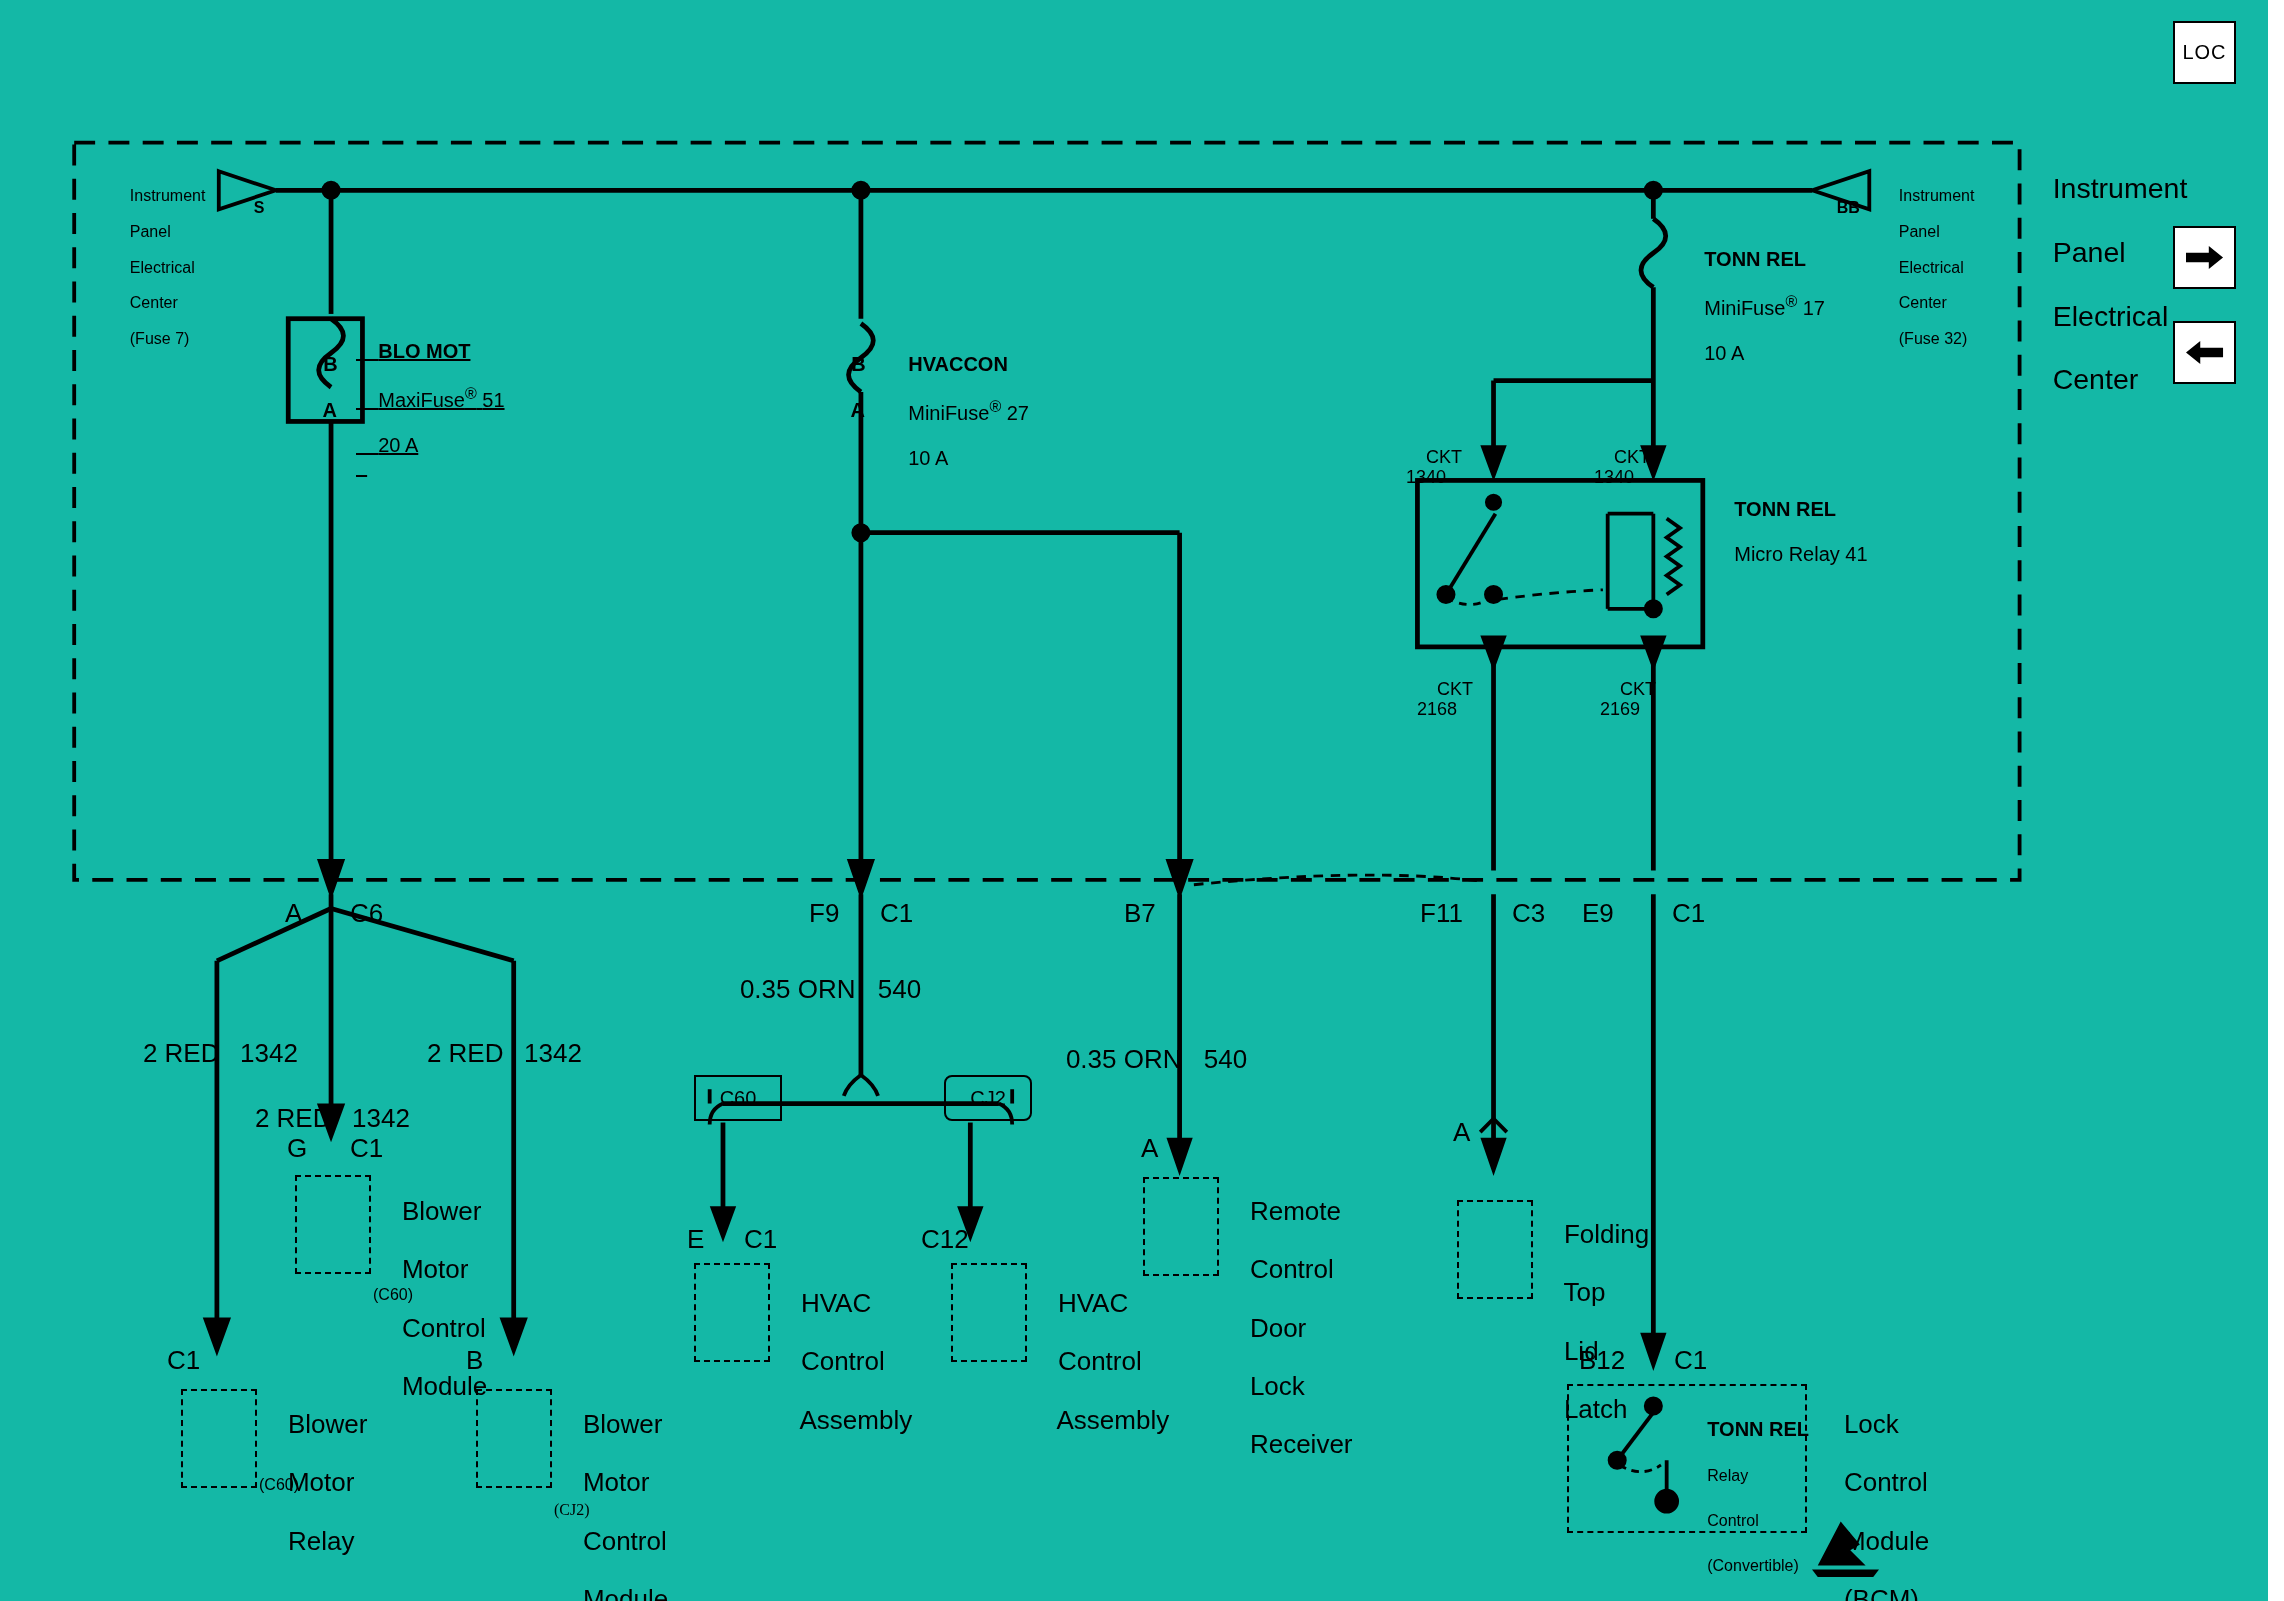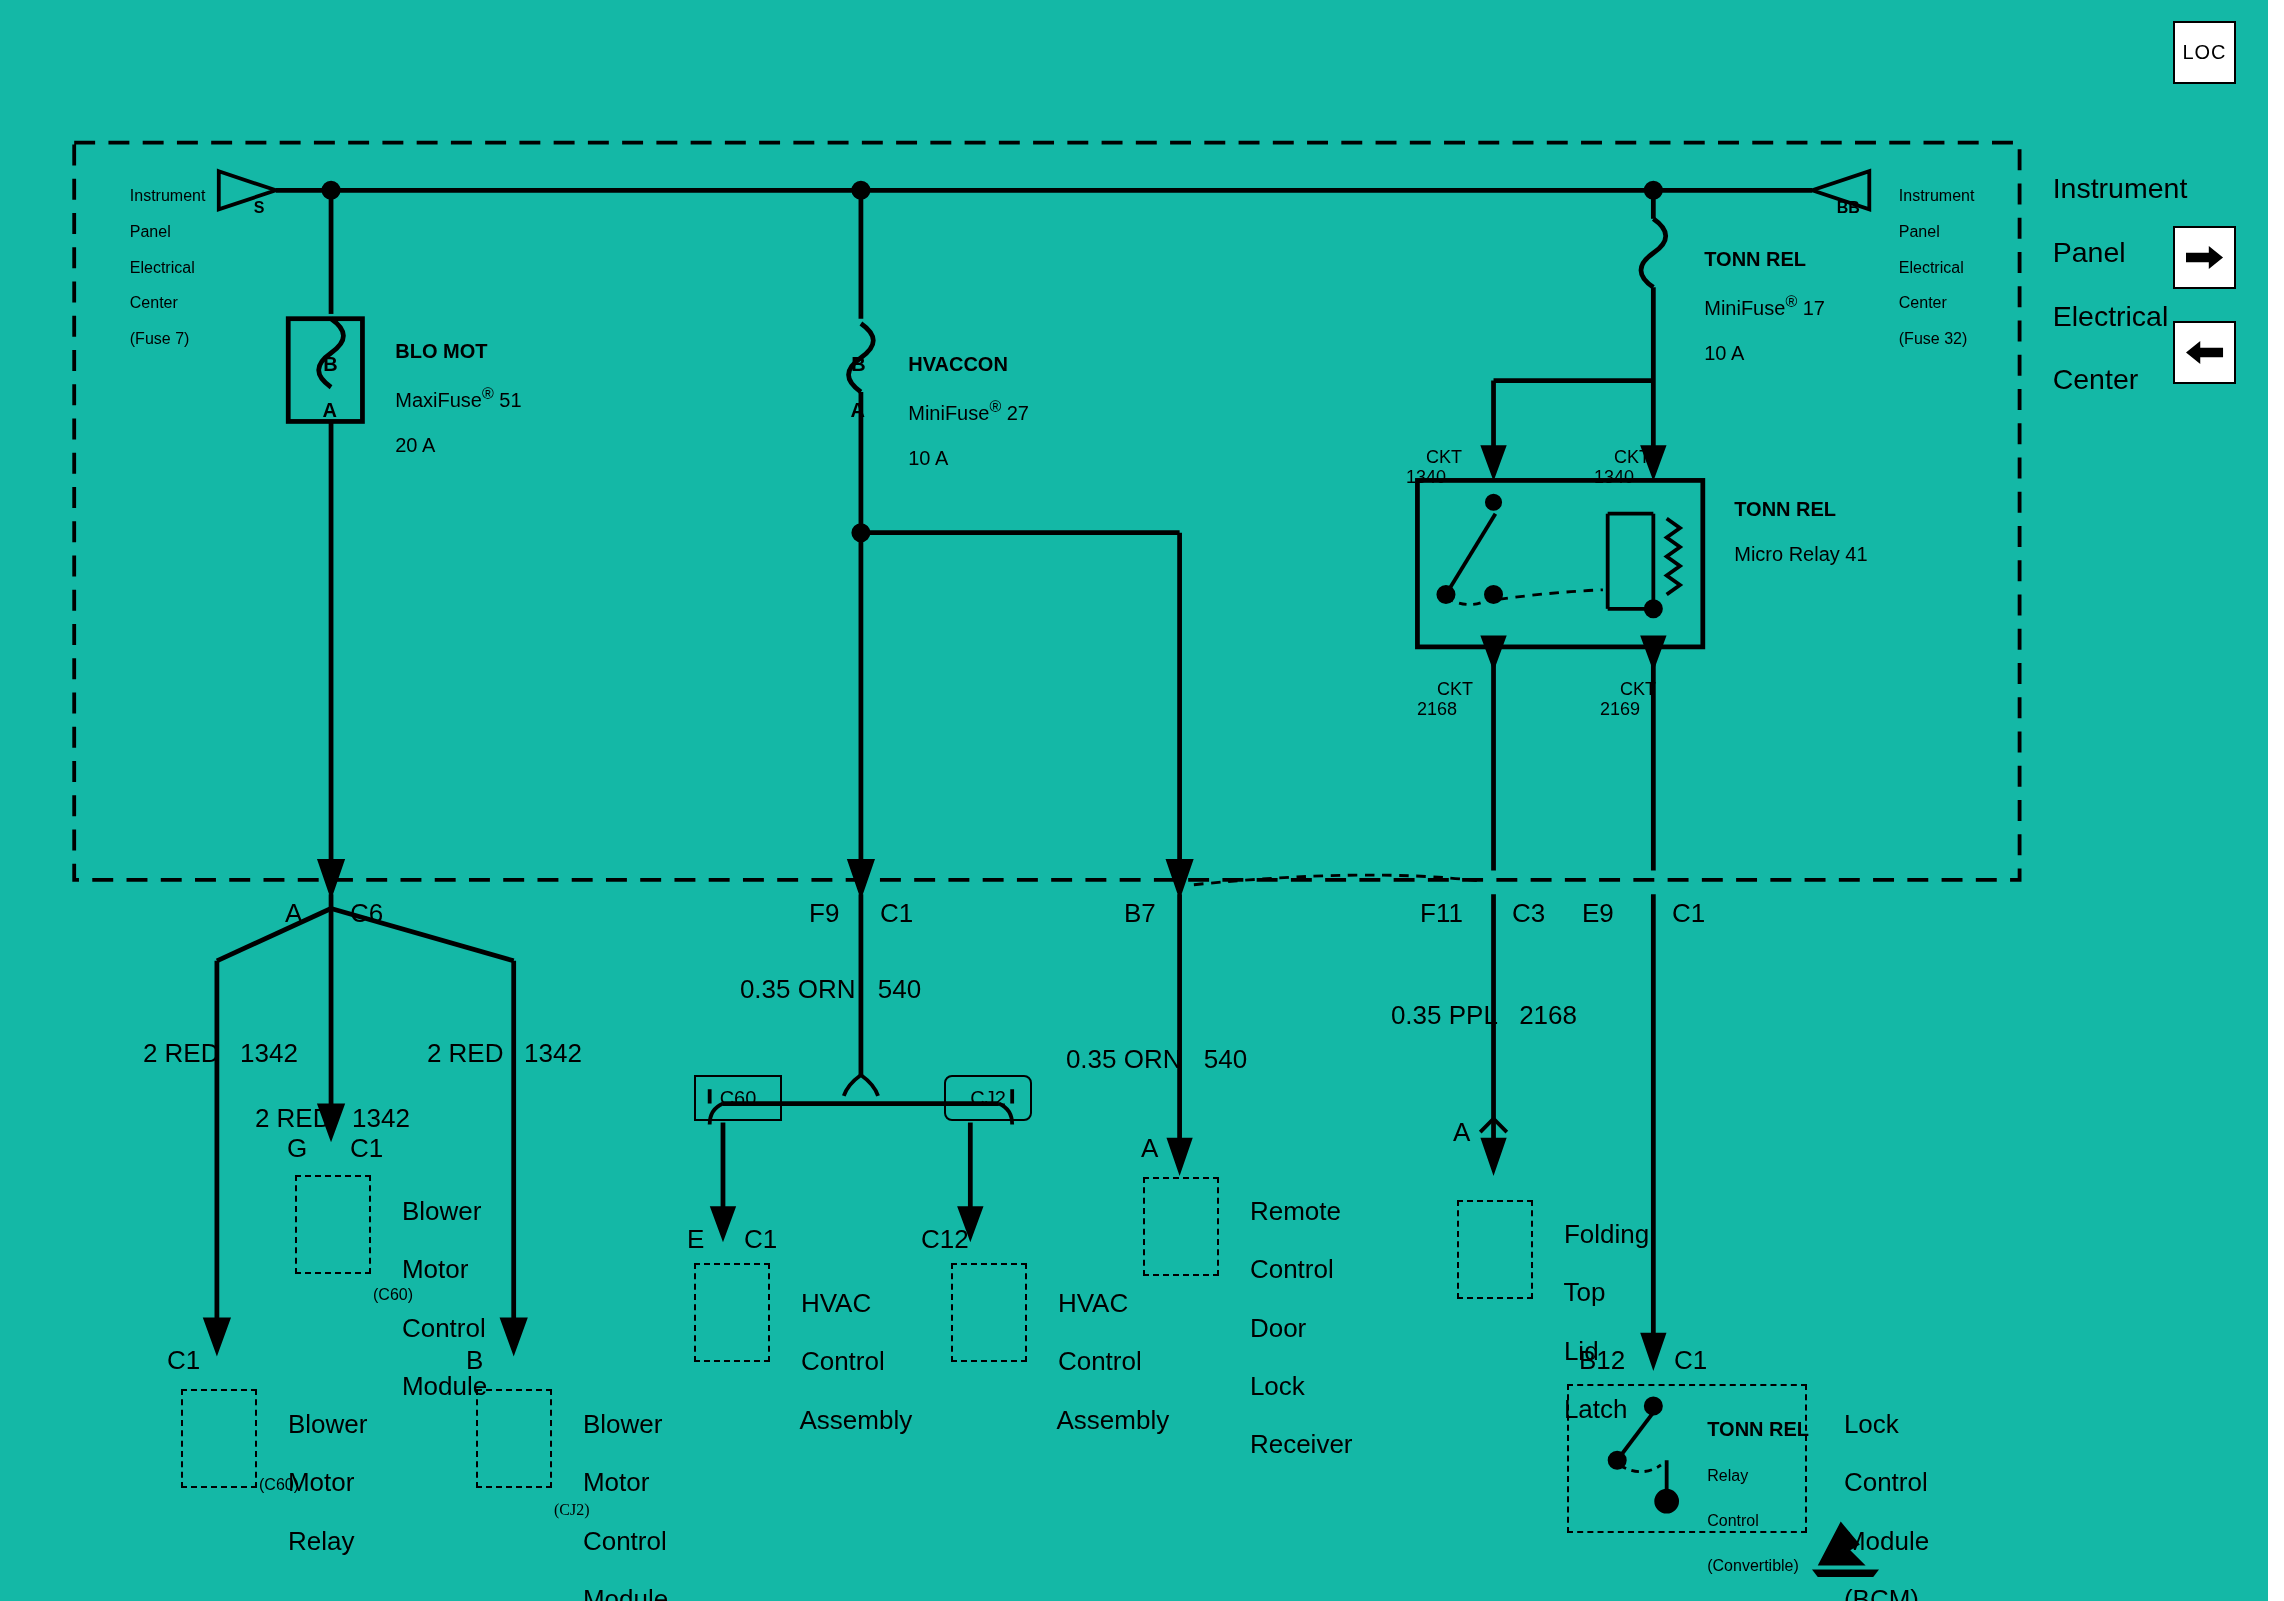--- a/index.html
+++ b/index.html
@@ -171,21 +171,21 @@
     <span>Electrical</span><br>
     <span>Center</span>
   </div>
 
   <div class="lbl t-md bold" style="left:301px;top:331px;">
     <span>B</span>
   </div>
   <div class="lbl t-md bold" style="left:301px;top:377px;">
     <span>A</span>
   </div>
-  <div class="lbl t-md" style="left:373px;top:318px;">
+  <div class="lbl t-md" style="left:356px;top:318px;text-decoration:underline;">
     <span class="bold">BLO MOT</span><br>
     <span>MaxiFuse</span><span class="t-sm" style="vertical-align:super;">®</span> <span>51</span><br>
     <span>20 A</span>
   </div>
 
   <div class="lbl t-md bold" style="left:829px;top:331px;">
     <span>B</span>
   </div>
   <div class="lbl t-md bold" style="left:829px;top:377px;">
     <span>A</span>
@@ -237,23 +237,20 @@
   </div>
   <div class="lbl t-lg" style="left:226px;top:1075px;">
     <span>2 RED</span> <span style="margin-left:13.3px;">1342</span>
   </div>
   <div class="lbl t-lg" style="left:711px;top:946px;">
     <span>0.35 ORN</span> <span style="margin-left:15px;">540</span>
   </div>
   <div class="lbl t-lg" style="left:1037px;top:1016px;">
     <span>0.35 ORN</span> <span style="margin-left:15px;">540</span>
   </div>
-  <div class="lbl t-lg" style="left:1362px;top:972px;">
-    <span>0.35 PPL</span> <span style="margin-left:15px;">2168</span>
-  </div>
 
   <div class="solidbox" style="left:694px;top:1075px;width:84px;height:42px;display:flex;align-items:center;justify-content:center;">
     <span class="t-md">C60</span>
   </div>
   <div class="solidbox" style="left:944px;top:1075px;width:84px;height:42px;display:flex;align-items:center;justify-content:center;border-radius:8px;">
     <span class="t-md">CJ2</span>
   </div>
 
   <div class="lbl t-lg" style="left:287px;top:1134px;"><span>G</span></div>
   <div class="lbl t-lg" style="left:350px;top:1134px;"><span>C1</span></div>

